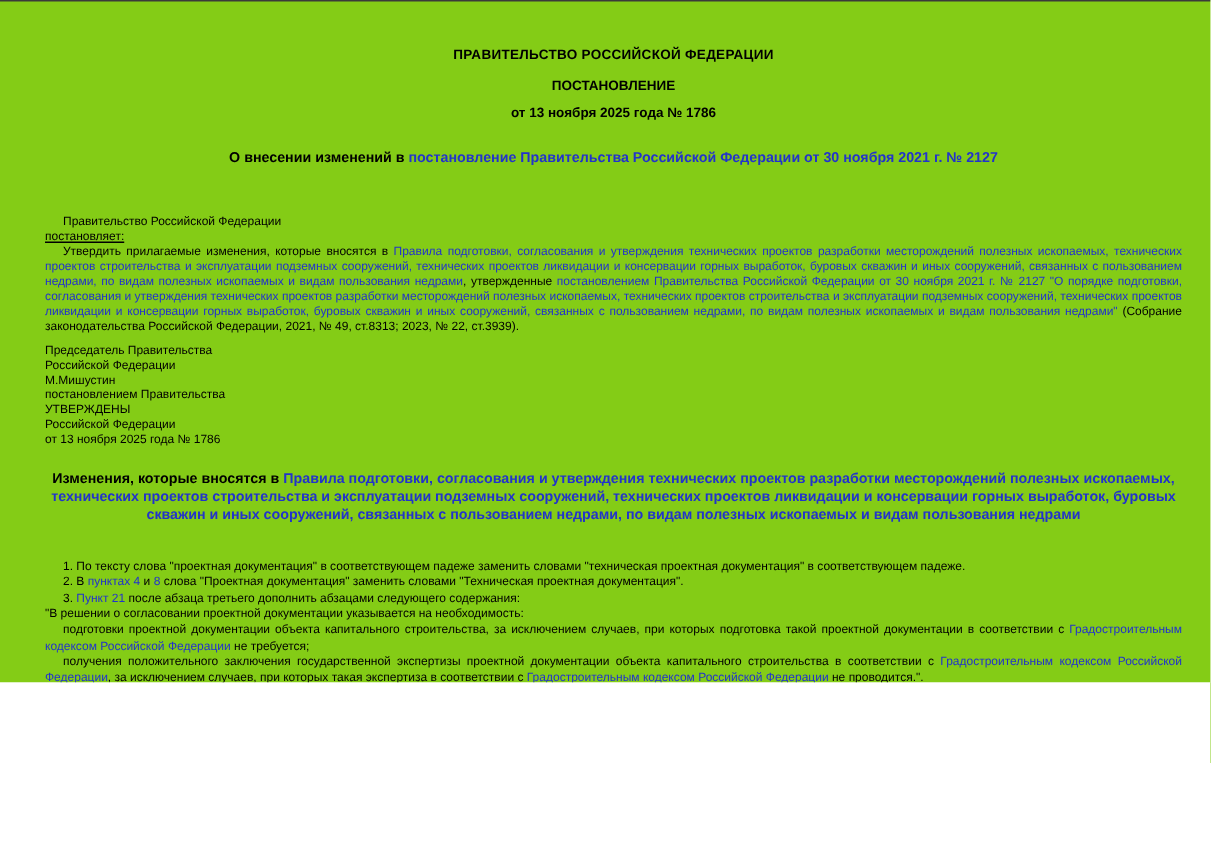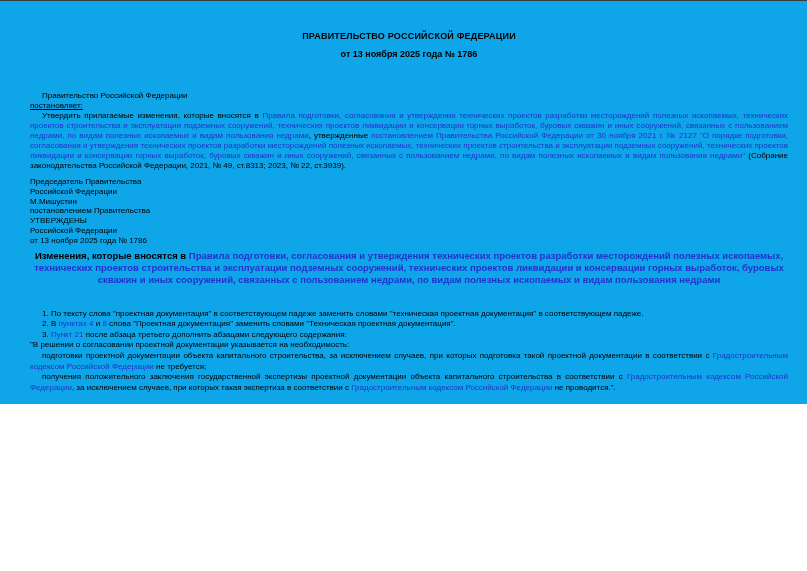--- a/index.html
+++ b/index.html
@@ -1,49 +1,51 @@
 <!DOCTYPE html>
 <html style="--link-color: #2233cc; --text-color: #000000;"><head>
 <meta charset="utf-8">
 <style>
   :root { --link-color: #2233cc; --text-color: #000000; }
   html, body { margin: 0; padding: 0; background: #ffffff; }
   body { font-family: "Liberation Sans", sans-serif; color: var(--text-color); }
   .page {
     position: relative;
-    width: 807px; height: 404px;
+    width: 807px; height: 455px;
     box-sizing: border-box;
-    background: #0ea5e9;
+    background: #84cc16;
     border-top: 1px solid #3a3a3a;
     overflow: hidden;
   }
   .doc { padding: 30px 19px 0 30px; }
   .center-bold { text-align: center; font-weight: 700; }
   .h-org  { font-size: 9px; line-height: 11px; letter-spacing: 0.2px; }
   .h-type { font-size: 9px; line-height: 11px; margin-top: 10px; }
   .h-date { font-size: 9px; line-height: 11px; margin-top: 7px; }
   .h-subject { font-size: 9.5px; line-height: 12px; margin-top: 19px; }
   .preamble-1 { margin-top: 31px; font-size: 8px; line-height: 10px; text-indent: 12px; }
   .preamble-2 { font-size: 8px; line-height: 10px; text-decoration: underline; }
   .para { font-size: 8px; line-height: 10px; text-align: justify; text-indent: 12px; }
   .signature { margin-top: 6px; font-size: 8px; line-height: 9.8px; }
-  .amend-heading { margin-top: 4px; font-size: 9.5px; line-height: 12px; }
+  .amend-heading { margin-top: 16px; font-size: 9.5px; line-height: 12px; }
   .amend-list { margin-top: 23px; font-size: 8px; line-height: 10.6px; }
   .amend-list .item { text-align: justify; }
   .indent { text-indent: 12px; }
   .link { color: var(--link-color); }
 </style>
 </head>
 <body>
 
 <div class="page">
   <div class="doc">
 
     <div class="h-org center-bold">ПРАВИТЕЛЬСТВО РОССИЙСКОЙ ФЕДЕРАЦИИ</div>
+    <div class="h-type center-bold">ПОСТАНОВЛЕНИЕ</div>
     <div class="h-date center-bold">от 13 ноября 2025 года № 1786</div>
+    <div class="h-subject center-bold"><span class="plain">О внесении изменений в </span><span class="link">постановление Правительства Российской Федерации от 30 ноября 2021 г. № 2127</span></div>
 
     <div class="preamble-1">Правительство Российской Федерации</div>
     <div class="preamble-2">постановляет:</div>
     <div class="para"><span class="plain">Утвердить прилагаемые изменения, которые вносятся в </span><span class="link">Правила подготовки, согласования и утверждения технических проектов разработки месторождений полезных ископаемых, технических проектов строительства и эксплуатации подземных сооружений, технических проектов ликвидации и консервации горных выработок, буровых скважин и иных сооружений, связанных с пользованием недрами, по видам полезных ископаемых и видам пользования недрами</span><span class="plain">, утвержденные </span><span class="link">постановлением Правительства Российской Федерации от 30 ноября 2021 г. № 2127 "О порядке подготовки, согласования и утверждения технических проектов разработки месторождений полезных ископаемых, технических проектов строительства и эксплуатации подземных сооружений, технических проектов ликвидации и консервации горных выработок, буровых скважин и иных сооружений, связанных с пользованием недрами, по видам полезных ископаемых и видам пользования недрами"</span><span class="plain"> (Собрание законодательства Российской Федерации, 2021, № 49, ст.8313; 2023, № 22, ст.3939).</span></div>
 
     <div class="signature">
       <div>Председатель Правительства</div>
       <div>Российской Федерации</div>
       <div>М.Мишустин</div>
       <div>постановлением Правительства</div>

